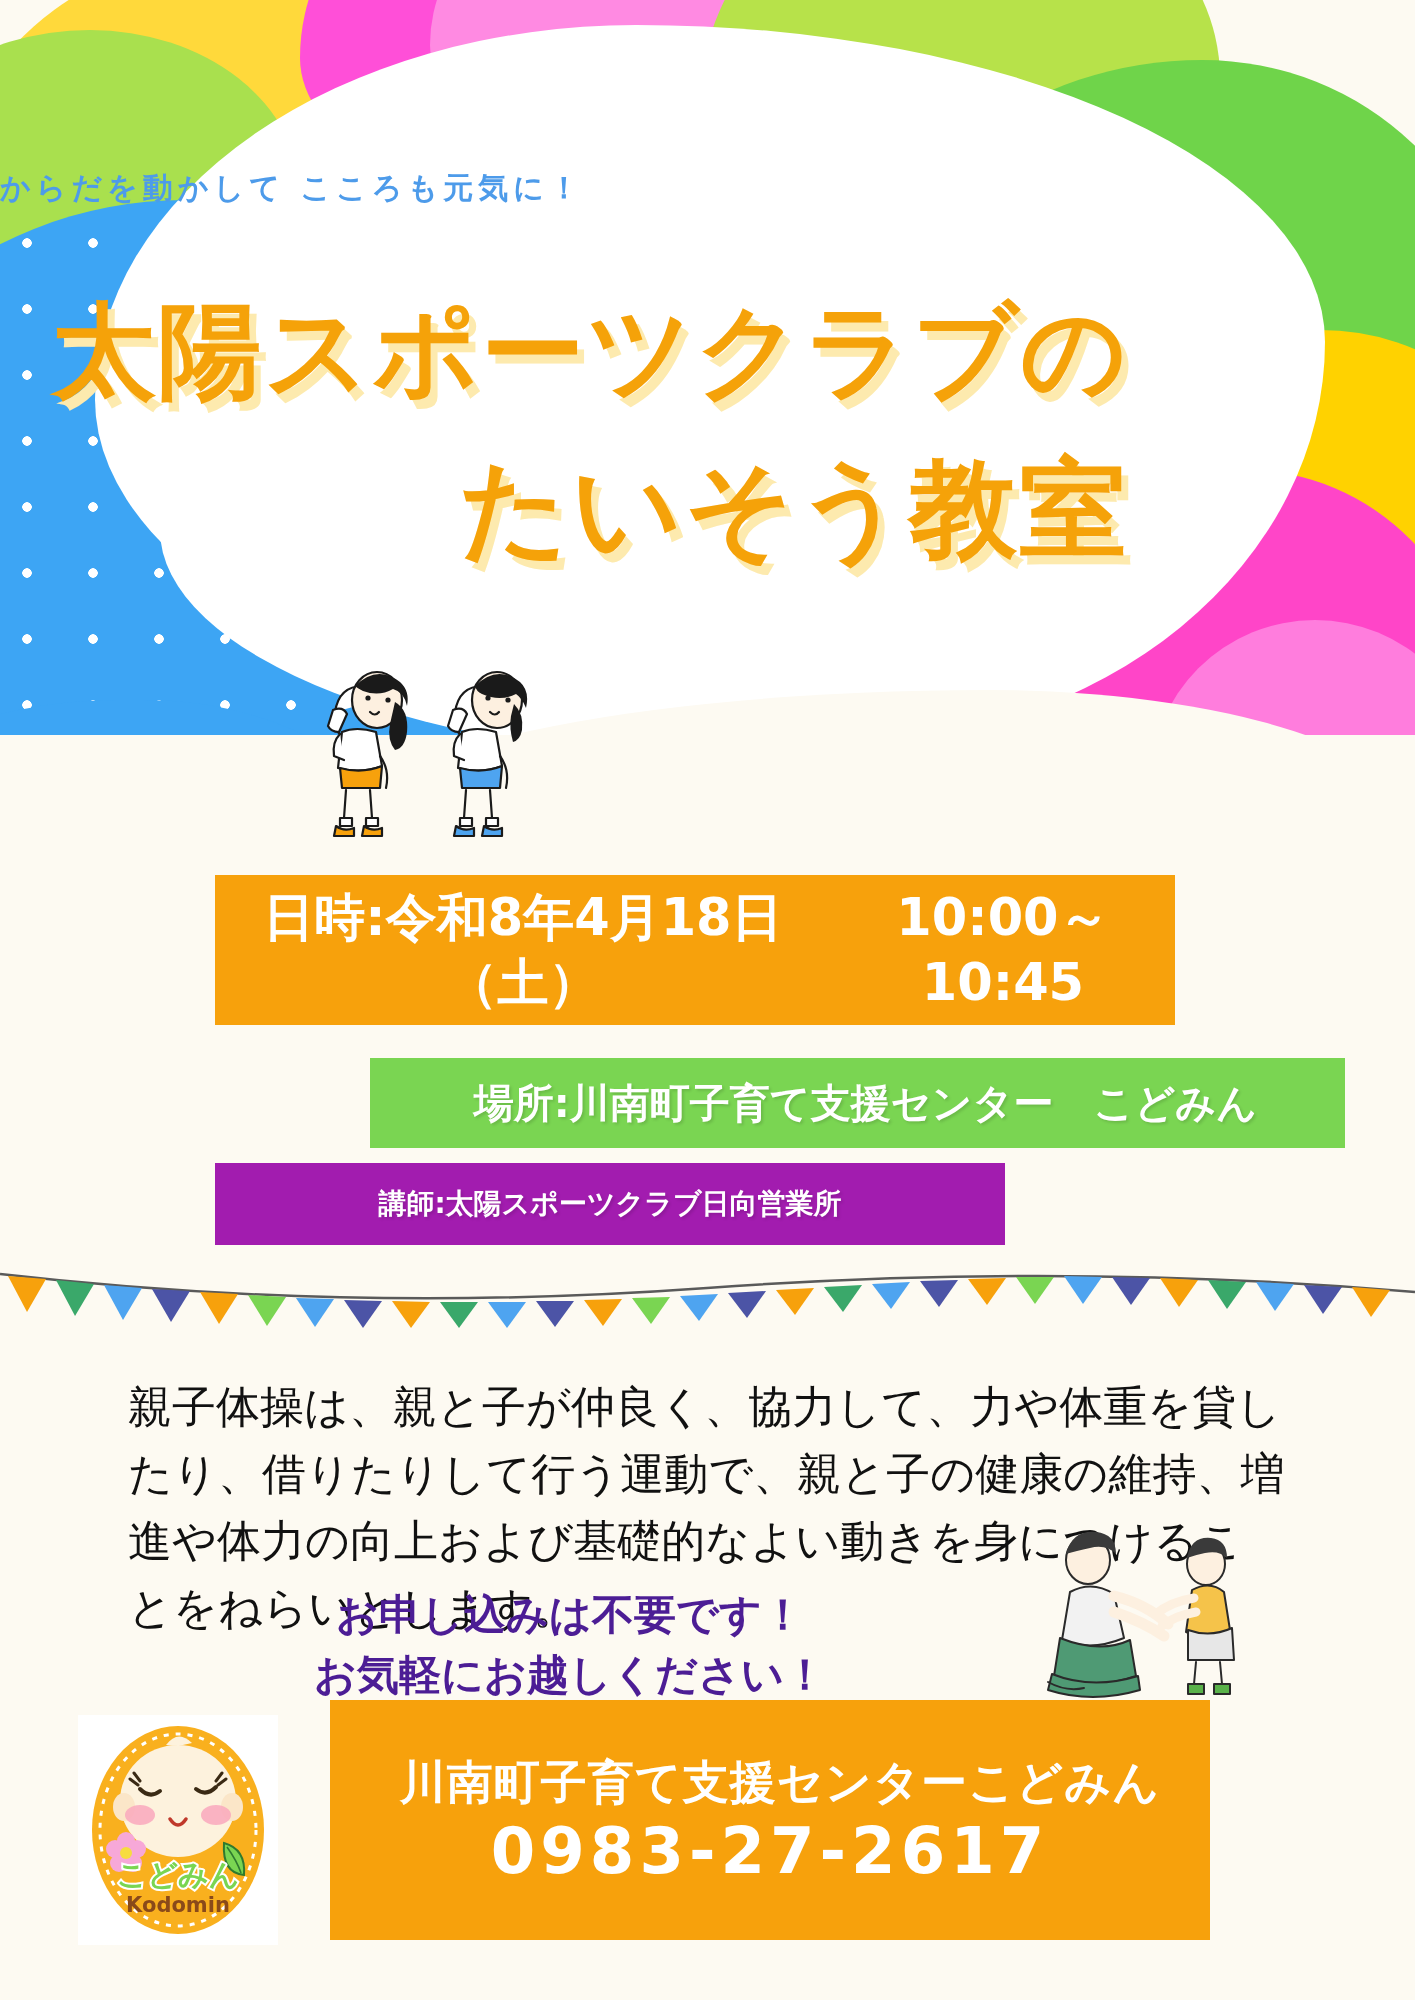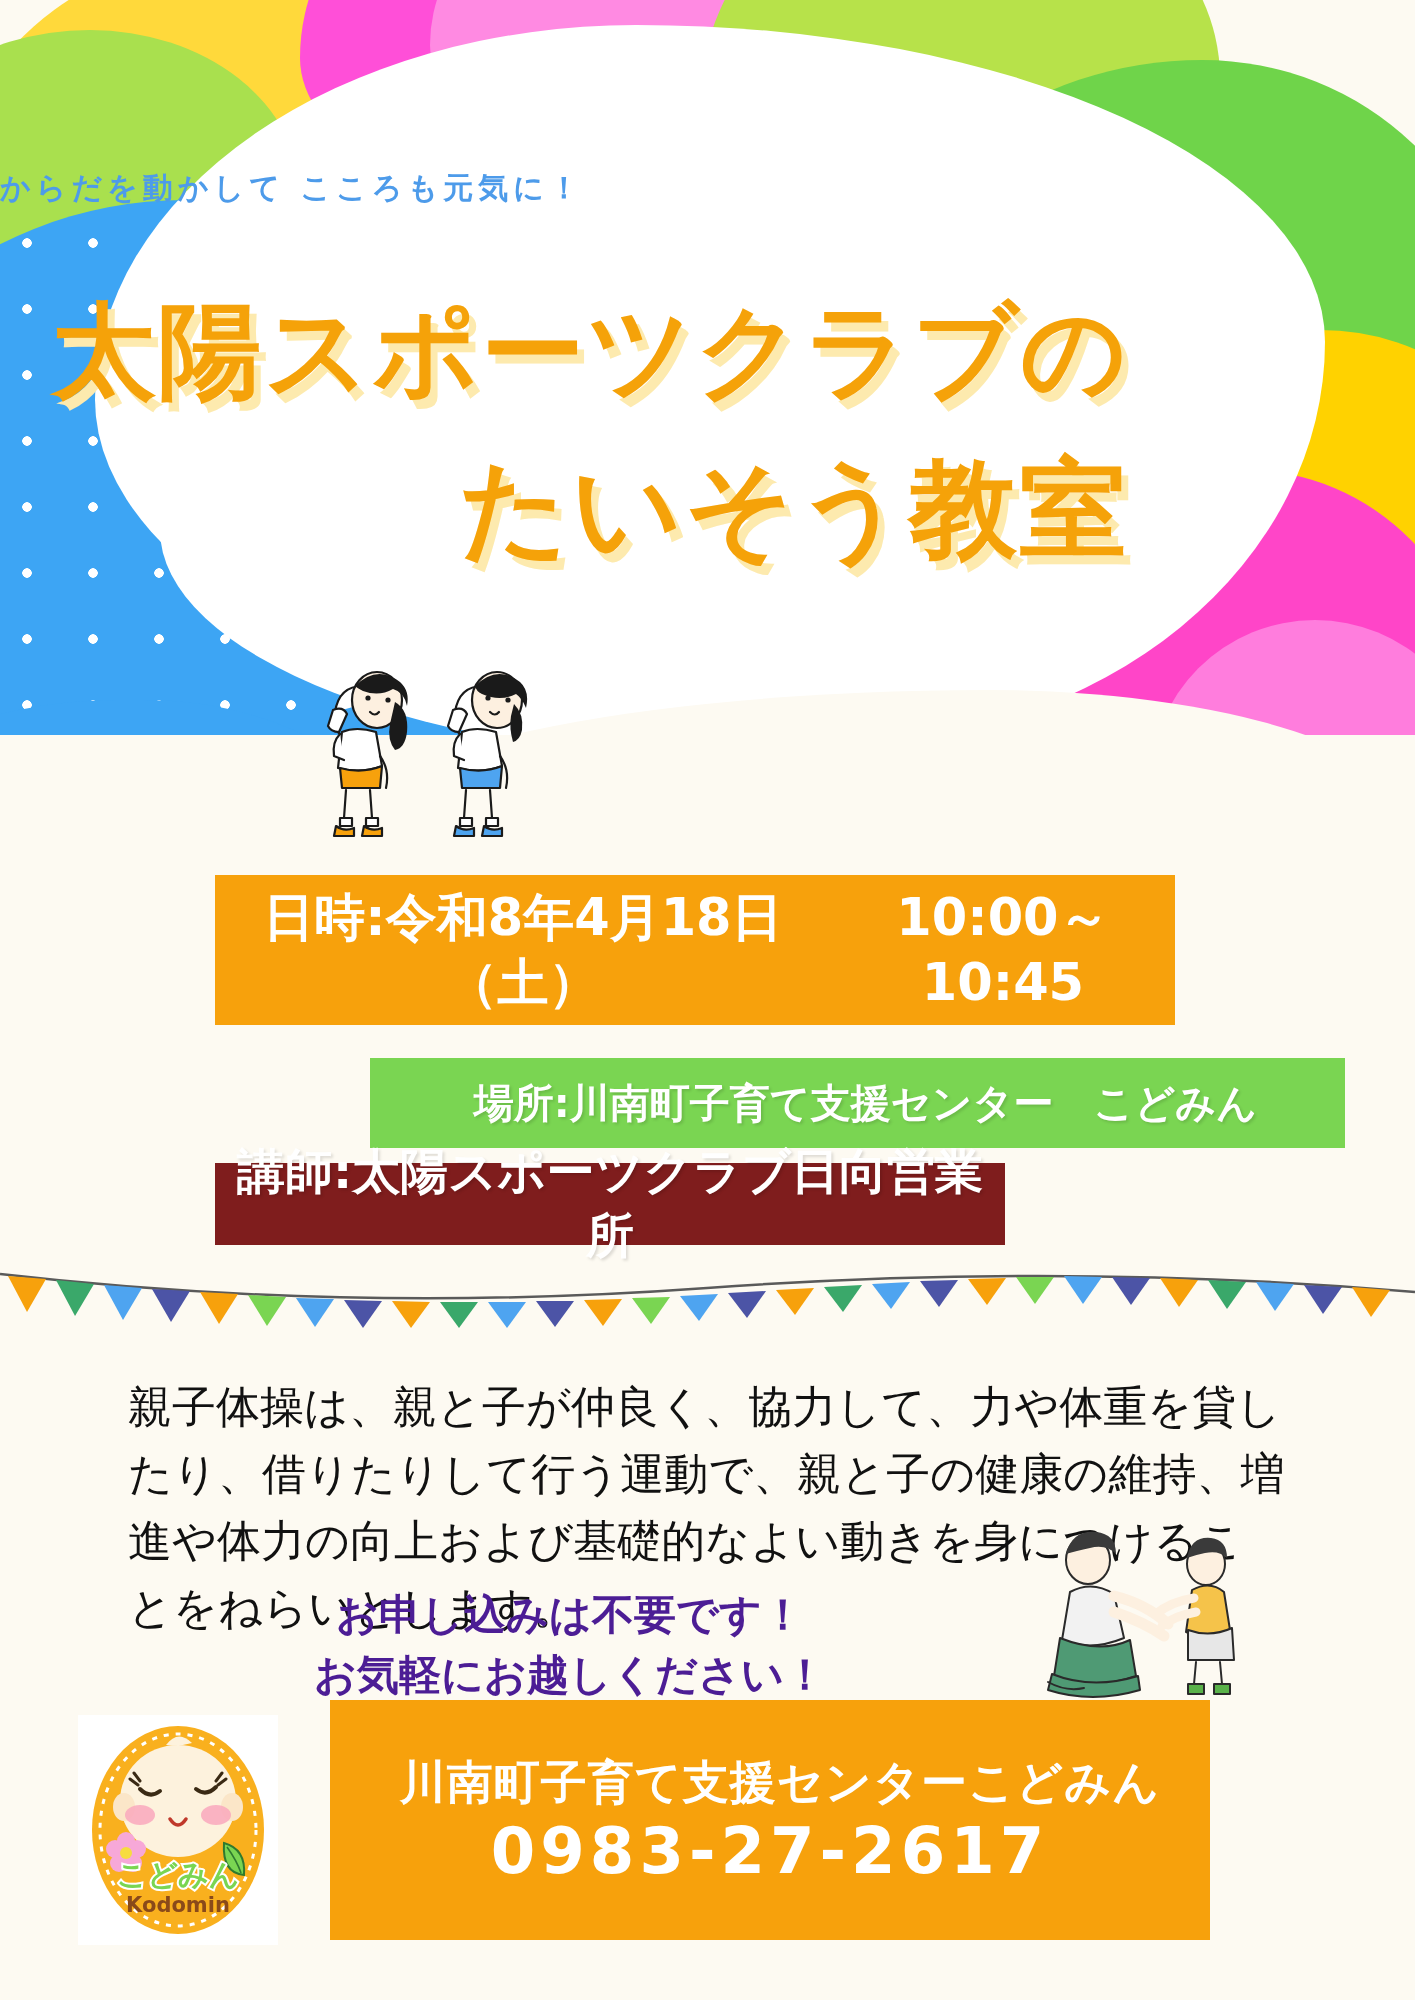--- a/index.html
+++ b/index.html
@@ -162,22 +162,22 @@
   }
   .banner-place{
     left:370px;top:1058px;width:975px;height:90px;
     background:#7ad552;
     font-size:40px;
     text-shadow:2px 2px 3px rgba(0,0,0,.13);
     padding-left:16px;
   }
   .banner-teacher{
     left:215px;top:1163px;width:790px;height:82px;
-    background:#7f1d1d;
-    font-size:48px;
+    background:#a21caf;
+    font-size:28px;
     text-shadow:2px 2px 3px rgba(0,0,0,.13);
   }
 
   
   .bunting{position:absolute;left:0;top:1258px;width:1415px;height:70px;z-index:9;}
 
   
   .body-text{
     position:absolute;left:128px;top:1330px;width:1160px;
     font-size:44px;line-height:1.52;

